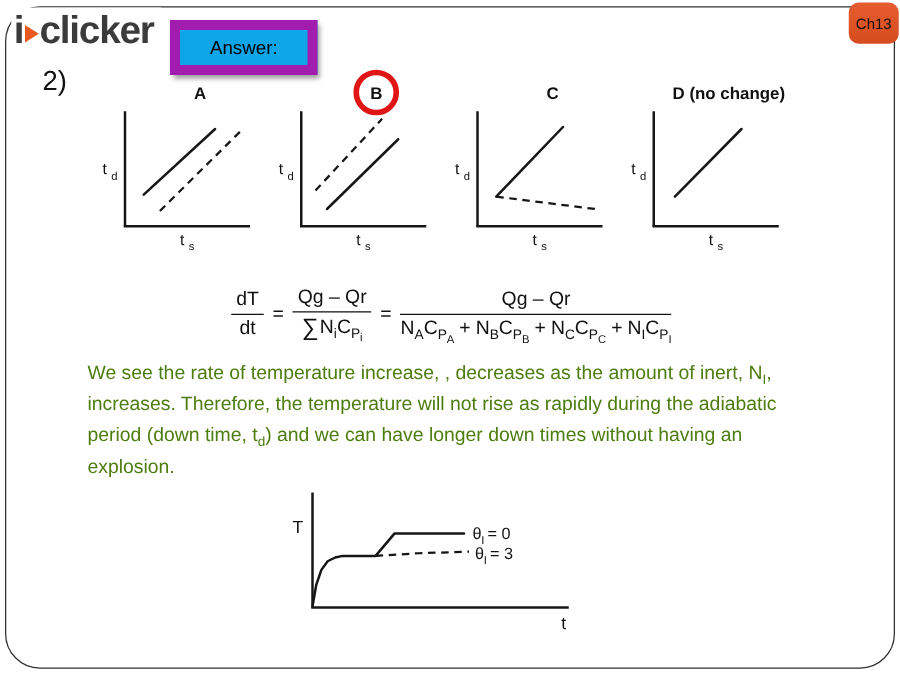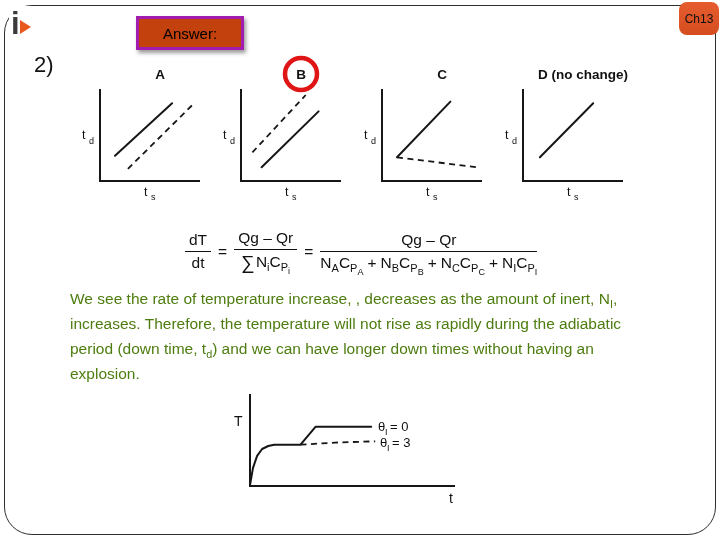--- a/index.html
+++ b/index.html
@@ -17,21 +17,21 @@
     font-weight:bold;font-size:31px;letter-spacing:-1px;color:#3b3b3b;
     background:#fff;padding:0 6px 2px 2px;
   }
   .logo-arrow{
     width:0;height:0;border-top:7px solid transparent;border-bottom:7px solid transparent;
     border-left:11px solid #E8581F;margin:6px 1px 0 1px;
   }
   
   .answer-box{
     position:absolute;left:136px;top:16px;width:102px;height:28px;z-index:7;
-    background:#c2410c;border:3px solid #a21caf;box-shadow:2px 3px 4px rgba(0,0,0,.4);
+    background:#0ea5e9;border:8px solid #a21caf;box-shadow:2px 3px 4px rgba(0,0,0,.4);
     display:flex;align-items:center;justify-content:center;font-size:15px;color:#000;
   }
   
   .ch-tab{
     position:absolute;top:2px;right:1px;width:40px;height:33px;z-index:8;
     background:linear-gradient(180deg,#E65C30,#D54D1E);
     border-radius:8px;display:flex;align-items:center;justify-content:center;
     font-size:12px;color:#111;
   }
   .qnum{position:absolute;left:34px;top:52px;font-size:22px;z-index:3;}
@@ -73,20 +73,21 @@
 </style>
 </head>
 <body>
 
 <div class="stage">
   <div class="slide-border"></div>
 
   <div class="logo">
     <span>i</span>
     <span class="logo-arrow"></span>
+    <span>clicker</span>
   </div>
 
   <div class="answer-box">
     <span>Answer:</span>
   </div>
 
   <div class="ch-tab">
     <span>Ch13</span>
   </div>
 

